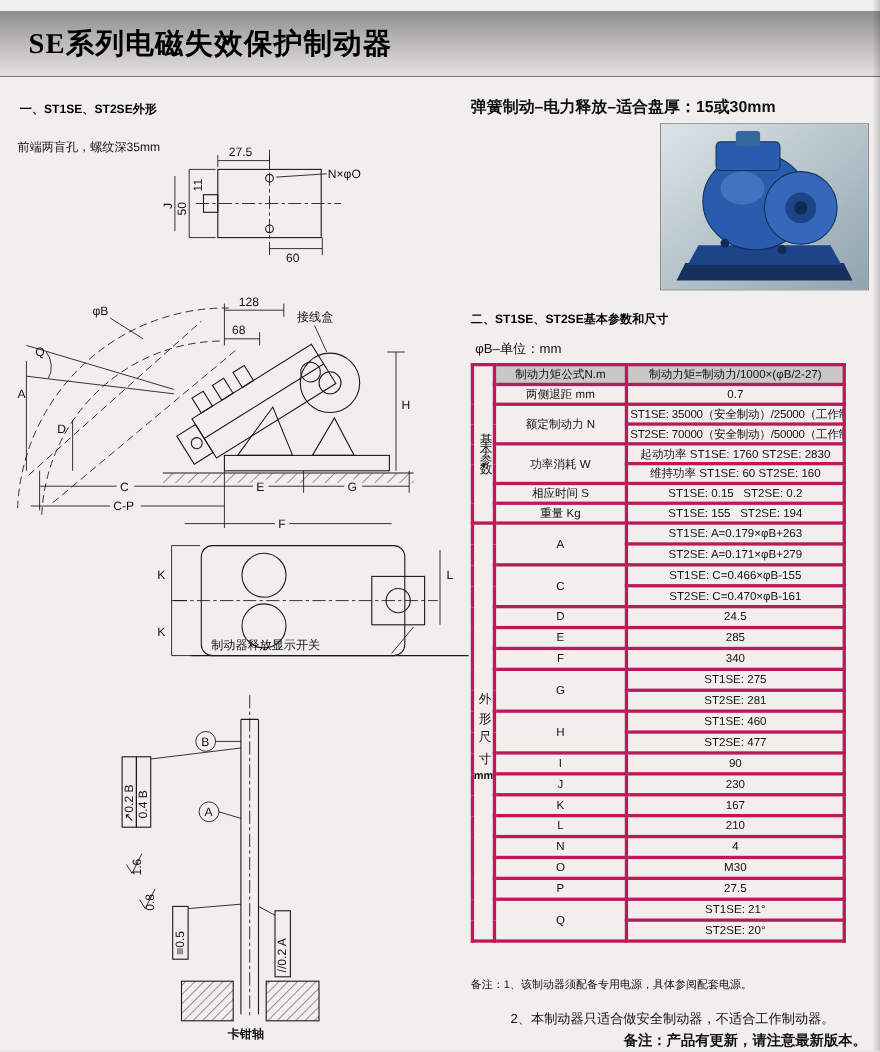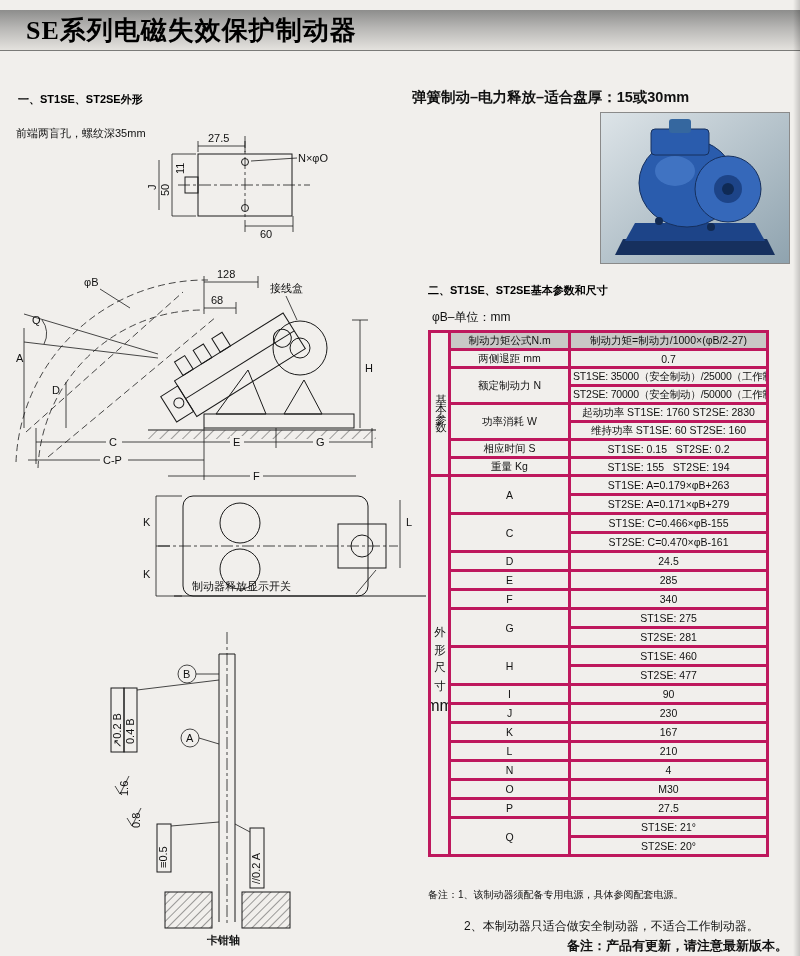--- a/index.html
+++ b/index.html
@@ -2,30 +2,30 @@
 <html><head>
 <meta charset="utf-8">
 <style>
   * { margin:0; padding:0; box-sizing:border-box; }
   html,body { width:800px; }
   body { background:#d9d7d4; font-family:"Liberation Sans", sans-serif; }
   .page { position:relative; width:800px; height:956px; background:#f1efec; color:#111; overflow:hidden; }
   .page::after { content:""; position:absolute; top:0; right:0; width:7px; height:100%;
                  background:linear-gradient(90deg, rgba(0,0,0,0), rgba(0,0,0,0.18)); pointer-events:none; }
 
-  .titlebar { position:absolute; left:0; top:10px; width:800px; height:41px;
+  .titlebar { position:absolute; left:0; top:10px; width:800px; height:60px;
               background:linear-gradient(180deg,#8d8d8c 0%,#b8b7b5 45%,#e4e2de 100%);
               border-bottom:1px solid #7a7a78; display:flex; align-items:center; }
   .titlebar h1 { font-family:"Liberation Serif", serif; font-size:26px; font-weight:bold; color:#000;
                  padding-left:26px; letter-spacing:1px; }
 
   h2.sec { position:absolute; font-size:11px; font-weight:bold; color:#000; white-space:nowrap; }
   #sec1 { left:18px; top:92px; }
   #sec2 { left:428px; top:283px; }
-  .tagline { position:absolute; left:412px; top:88px; font-size:14.5px; font-weight:bold; white-space:nowrap; }
+  .tagline { position:absolute; left:428px; top:88px; font-size:14.5px; font-weight:bold; white-space:nowrap; }
   .unit-note { position:absolute; left:432px; top:309px; font-size:12px; }
 
   svg.draw { position:absolute; }
   svg text { font-family:"Liberation Sans", sans-serif; font-size:11px; fill:#111; }
   .ln { stroke:#1a1a1a; stroke-width:1; fill:none; }
   .thin { stroke-width:0.8; }
   .cl { stroke-dasharray:12 3 3 3; }
   .dash { stroke-dasharray:7 4; }
   .bg { fill:#f1efec; stroke:none; }
 
@@ -36,21 +36,21 @@
                font-size:10.5px; padding:0 2px; white-space:nowrap; overflow:hidden; }
   .params tr.g1 td { height:18px; }
   .params tr.g2 td { height:19px; }
   .params td.hdr { background:#c9c8c6; }
   .params td.gcell { background:#f1efec; }
   .val-xs { font-size:8.5px; letter-spacing:-0.2px; }
   .val-sm { font-size:9.5px; }
   .vtext { writing-mode:vertical-lr; text-orientation:upright; letter-spacing:9px; font-size:11.5px; display:inline-block; }
   .vtext.sp { letter-spacing:18px; }
   .gwrap { display:flex; flex-direction:column; align-items:center; justify-content:center; gap:8px; }
-  .gunit { font-size:16px; }
+  .gunit { font-size:10px;font-weight:bold; }
 
   .note1 { position:absolute; left:428px; top:888px; font-size:10px; white-space:nowrap;text-align:right; }
   .note2 { position:absolute; left:464px; top:918px; font-size:12px; white-space:nowrap; }
   .noteb { position:absolute; right:12px; top:937px; font-size:13px; font-weight:bold; white-space:nowrap; }
 </style>
 </head>
 <body>
 
 <div class="page">
 

